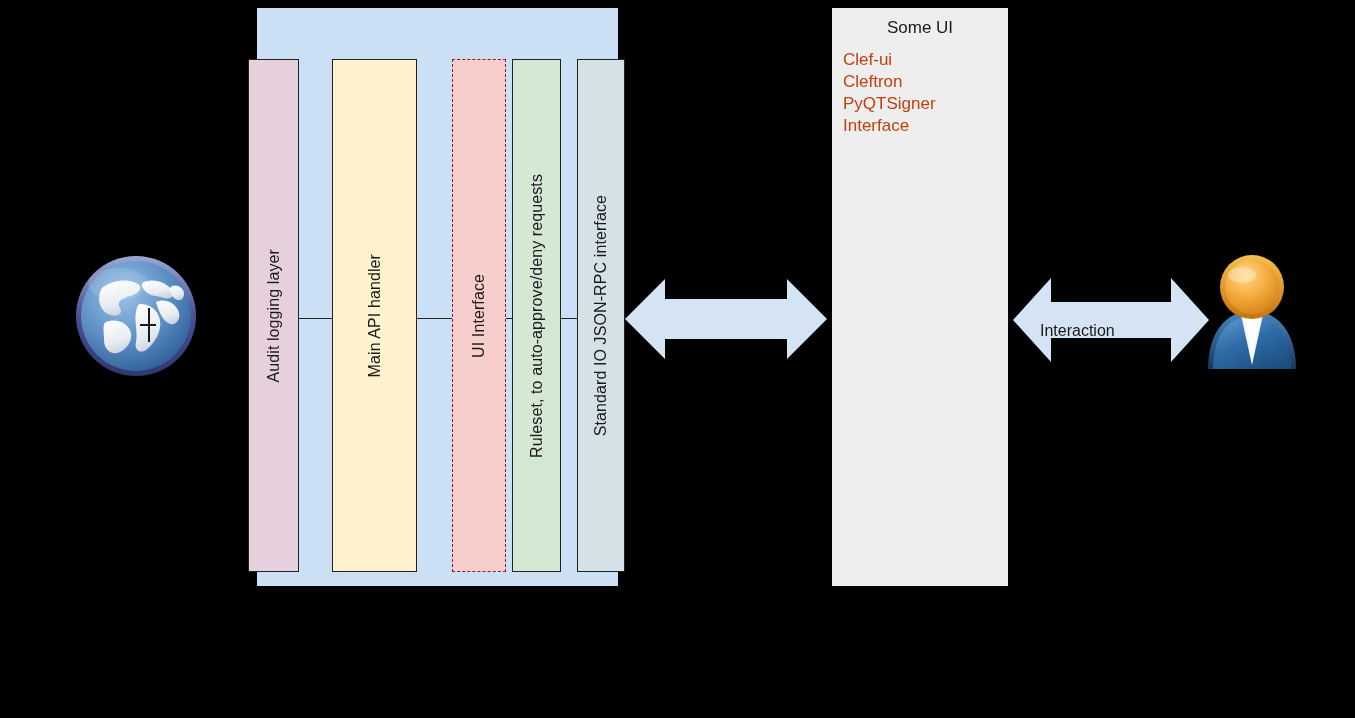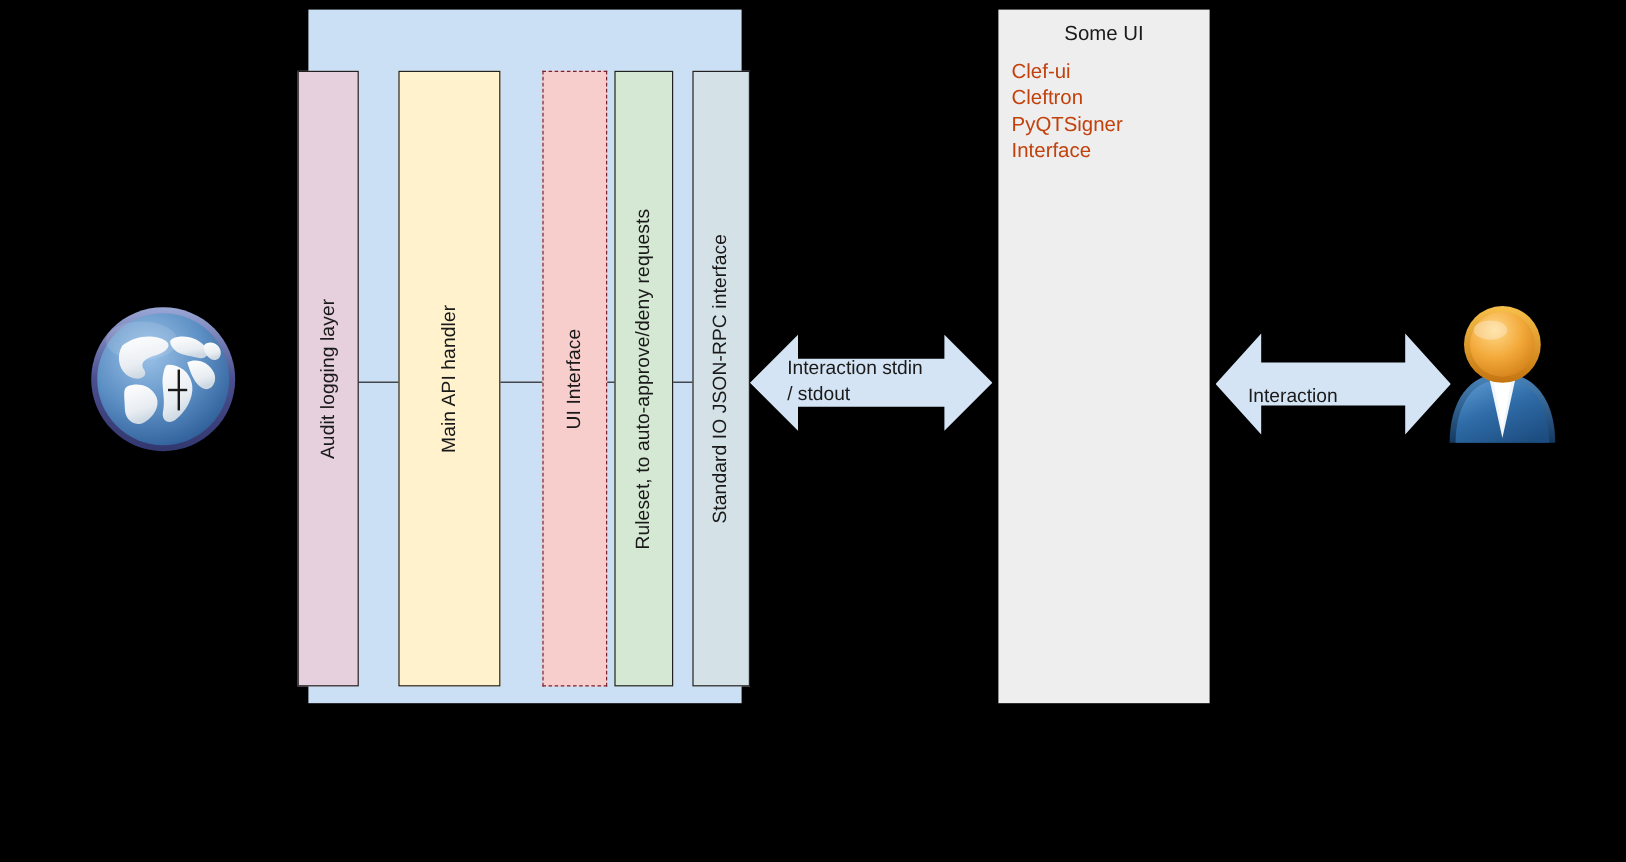--- a/index.html
+++ b/index.html
@@ -167,22 +167,20 @@
     <div>Cleftron</div>
     <div>PyQTSigner</div>
     <div>Interface</div>
   </div>
 
   <div class="arrow-wrap arrow-stdio">
     <svg width="202" height="82" viewBox="0 0 202 82">
       <polygon points="0,41 40,1 40,21 162,21 162,1 202,41 162,81 162,61 40,61 40,81" fill="#d4e4f4" stroke="none"></polygon>
     </svg>
   </div>
-  <div class="arrow-label lbl-stdio">Interaction stdin
-/ stdout</div>
 
   <div class="arrow-wrap arrow-inter">
     <svg width="196" height="100" viewBox="0 0 196 100">
       <polygon points="0,50 38,8 38,32 158,32 158,8 196,50 158,92 158,68 38,68 38,92" fill="#d4e4f4" stroke="none"></polygon>
     </svg>
   </div>
   <div class="arrow-label lbl-inter">Interaction</div>
 
   <div class="icon-globe">
     <svg width="128" height="128" viewBox="0 0 128 128">

